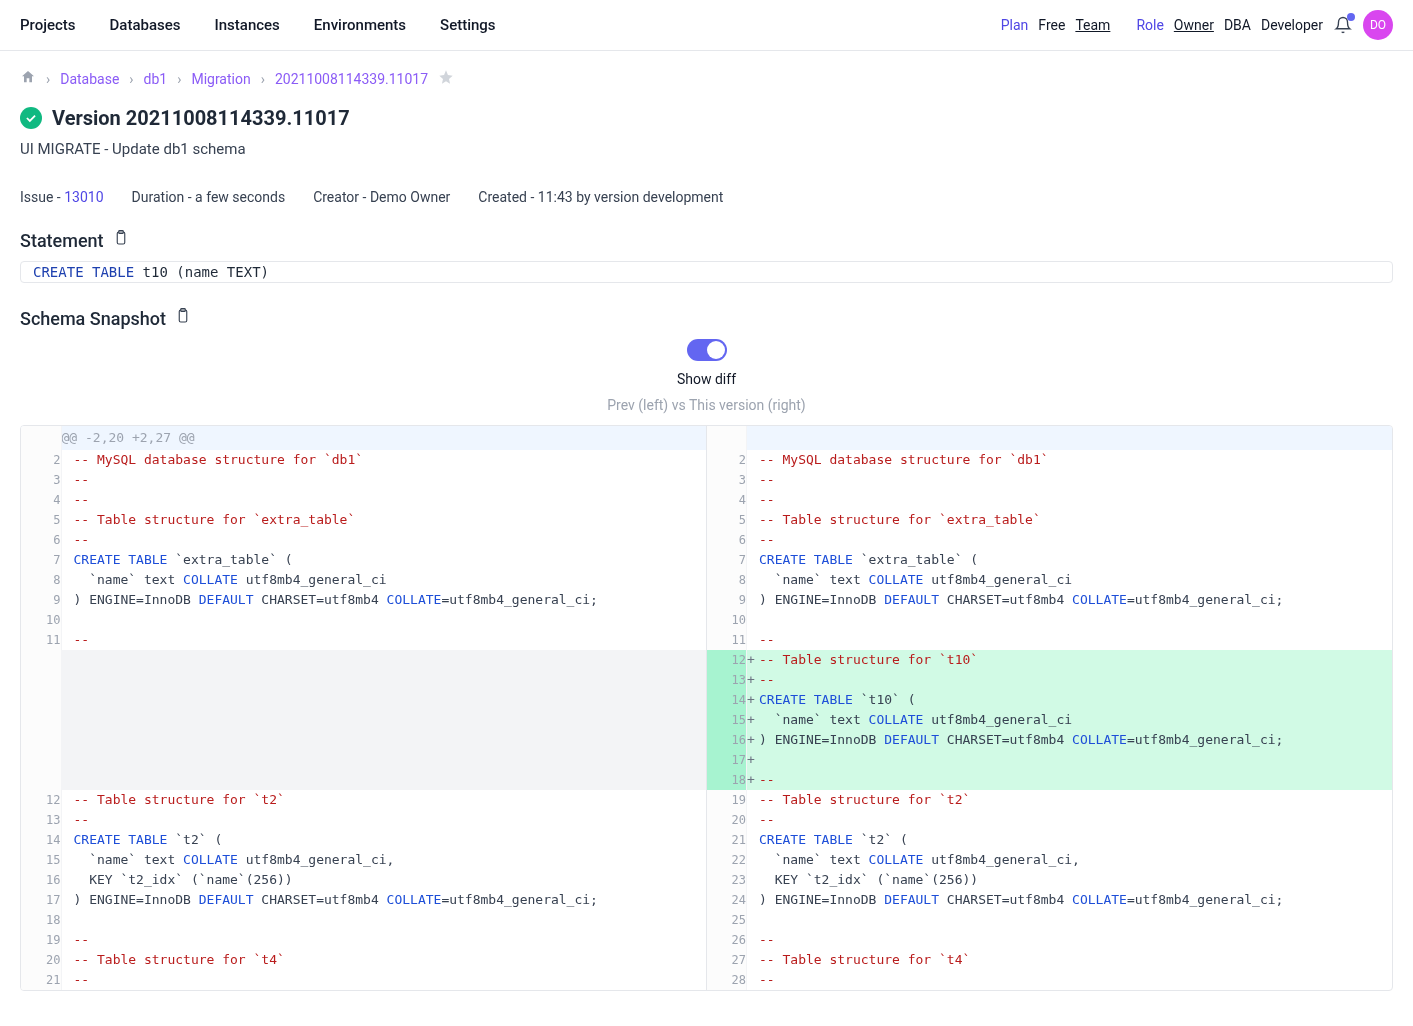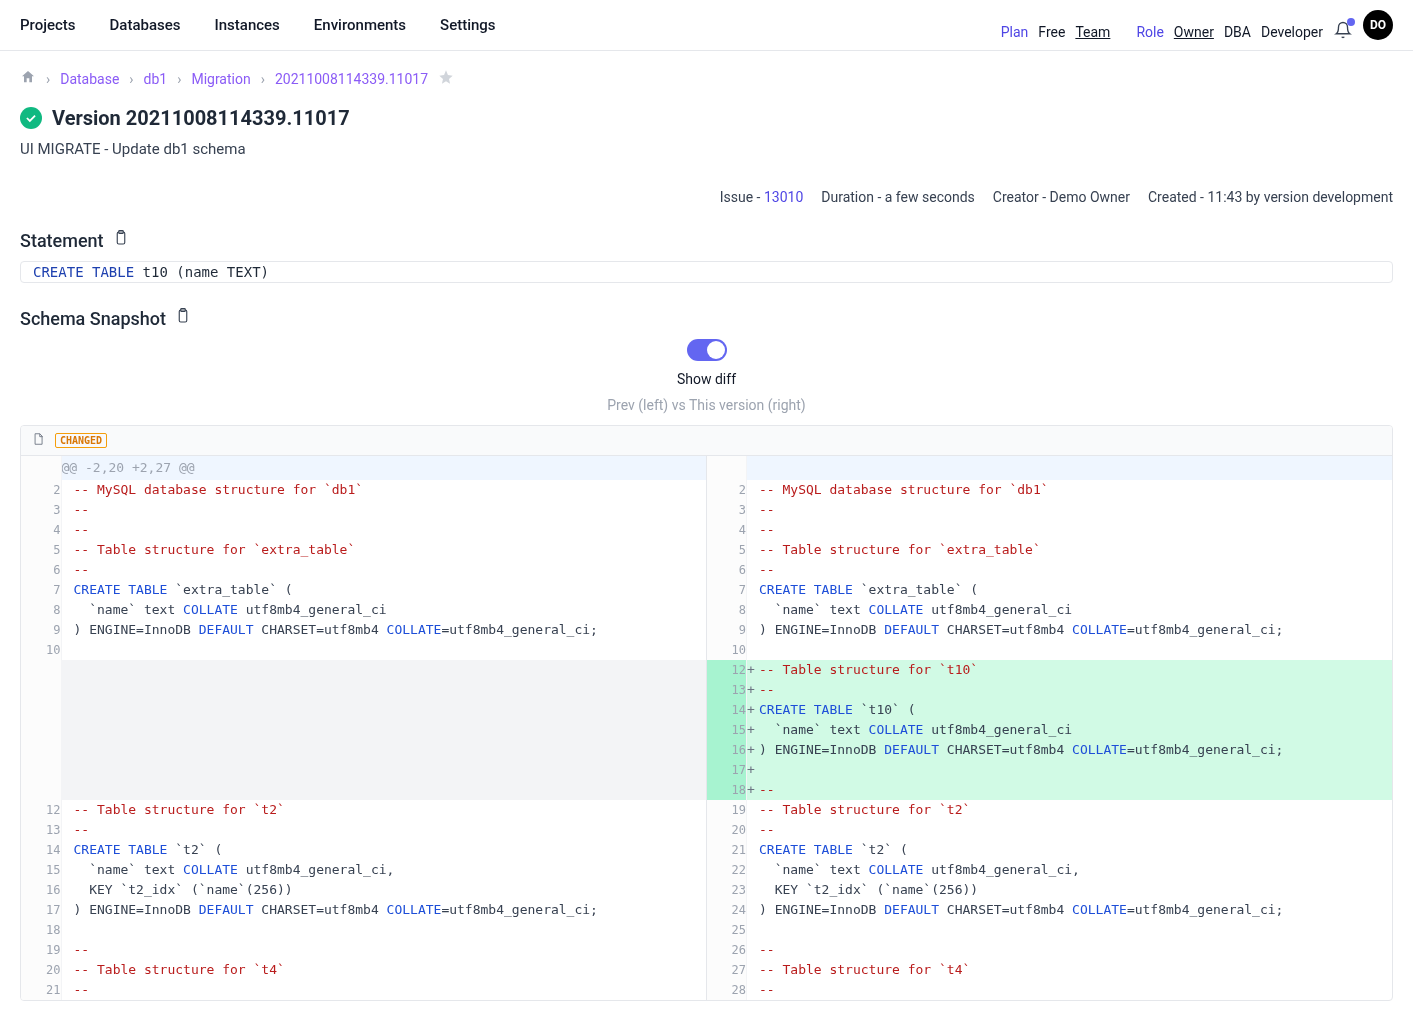--- a/index.html
+++ b/index.html
@@ -1,44 +1,44 @@
 <!DOCTYPE html>
 <html><head>
 <meta charset="utf-8">
 <style>
 * { box-sizing: border-box; margin: 0; padding: 0; }
 body { font-family: -apple-system, BlinkMacSystemFont, "Segoe UI", Roboto, sans-serif; font-size: 14px; color: #1f2937; background: #fff; }
 
 .topbar { display: flex; align-items: center; justify-content: space-between; padding: 10px 20px; border-bottom: 1px solid #e5e7eb; }
 .topnav { display: flex; gap: 34px; }
 .topnav a { color: #111827; text-decoration: none; font-size: 15px; font-weight: 500; cursor: pointer; }
-.topright { display: flex; align-items: flex-end; gap: 10px; }
+.topright { display: flex; align-items: center; gap: 10px; }
 .topright .lbl { color: #4f46e5; font-size: 14px; }
 .topright .val { color: #111827; font-size: 14px; }
 .topright .val.underline { text-decoration: underline; }
 .bell { position: relative; width: 20px; height: 20px; display: flex; align-items: center; justify-content: center; cursor: pointer; }
 .bell svg { width: 18px; height: 18px; }
 .bell .dot { position: absolute; top: -2px; right: -2px; width: 8px; height: 8px; background: #6366f1; border-radius: 50%; }
-.avatar { width: 30px; height: 30px; border-radius: 50%; background: #000000; color: #fff; display: flex; align-items: center; justify-content: center; font-size: 12px; font-weight: 700; cursor: pointer; }
+.avatar { width: 30px; height: 30px; border-radius: 50%; background: #d946ef; color: #fff; display: flex; align-items: center; justify-content: center; font-size: 12px; font-weight: 400; cursor: pointer; }
 
 .content { padding: 18px 20px; }
 .breadcrumb { display: flex; align-items: center; gap: 10px; font-size: 14px; color: #374151; margin-bottom: 18px; }
 .breadcrumb .sep { color: #9ca3af; }
 .breadcrumb a { color: #8b5cf6; text-decoration: none; cursor: pointer; }
 .breadcrumb .home svg { width: 16px; height: 16px; fill: #9ca3af; }
 .breadcrumb .star svg { width: 16px; height: 16px; fill: #d1d5db; }
 
 .title-row { display: flex; align-items: center; gap: 10px; margin-bottom: 10px; }
 .check { width: 22px; height: 22px; border-radius: 50%; background: #10b981; display: flex; align-items: center; justify-content: center; }
 .check svg { width: 14px; height: 14px; stroke: #fff; stroke-width: 3; fill: none; }
 .title { font-size: 20px; font-weight: 700; }
 
 .subtitle { font-size: 15px; color: #374151; margin-bottom: 31px; }
 
-.meta { display: flex; gap: 18px; font-size: 14px; color: #374151; margin-bottom: 24px; flex-wrap: wrap; justify-content: flex-end; }
+.meta { display: flex; gap: 28px; font-size: 14px; color: #374151; margin-bottom: 24px; flex-wrap: wrap; }
 .meta .link { color: #4f46e5; }
 .meta span.k { color: #374151; }
 
 .section-head { display: flex; align-items: flex-end; gap: 8px; font-size: 18px; font-weight: 500; margin-bottom: 10px; }
 .clip svg { width: 18px; height: 18px; stroke: #374151; fill: none; stroke-width: 1.5; cursor: pointer; }
 
 .sqlbox { border: 1px solid #e5e7eb; border-radius: 4px; padding: 2px 12px; font-family: ui-monospace, Menlo, Consolas, monospace; font-size: 14px; margin-bottom: 24px; }
 .kw { color: #1e40af; }
 
 .toggle-row { display: flex; align-items: center; gap: 10px; margin-bottom: 12px; flex-direction: column; }
@@ -157,27 +157,20 @@
 
   <div class="toggle-row">
     <span class="switch">
         <span class="knob"></span>
       </span>
     <span class="t1">Show diff</span>
     <span class="t2">Prev (left) vs This version (right)</span>
   </div>
 
   <div class="diff">
-    <div class="diff-hdr">
-      <span class="file"><svg viewBox="0 0 24 24">
-            <path d="M7 3h8l4 4v14H7z"></path>
-            <path d="M15 3v5h5"></path>
-          </svg></span>
-      <span class="badge">CHANGED</span>
-    </div>
     <table class="diff-body">
       <colgroup>
           <col style="width:40px">
           <col>
           <col style="width:40px">
           <col>
         </colgroup>
       <tbody id="diff-rows">
           <tr class="hunk">
             <td class="gut"></td>
@@ -233,20 +226,26 @@
             <td class="gut rgut ">9</td>
             <td class="code "><span class="marker"> </span><span class="c-plain">) ENGINE=InnoDB </span><span class="c-kw">DEFAULT</span><span class="c-plain"> CHARSET=utf8mb4 </span><span class="c-kw">COLLATE</span><span class="c-plain">=utf8mb4_general_ci;</span></td>
           </tr>
           <tr>
             <td class="gut ">10</td>
             <td class="code  "><span class="marker"> </span><span class="c-plain"></span></td>
             <td class="gut rgut ">10</td>
             <td class="code "><span class="marker"> </span><span class="c-plain"></span></td>
           </tr>
           <tr>
+            <td class="gut ">11</td>
+            <td class="code  "><span class="marker"> </span><span class="c-comment">--</span></td>
+            <td class="gut rgut ">11</td>
+            <td class="code "><span class="marker"> </span><span class="c-comment">--</span></td>
+          </tr>
+          <tr>
             <td class="gut "></td>
             <td class="code empty "></td>
             <td class="gut rgut add">12</td>
             <td class="code add"><span class="marker">+</span><span class="c-comment">-- Table structure for `t10`</span></td>
           </tr>
           <tr>
             <td class="gut "></td>
             <td class="code empty "></td>
             <td class="gut rgut add">13</td>
             <td class="code add"><span class="marker">+</span><span class="c-comment">--</span></td>

